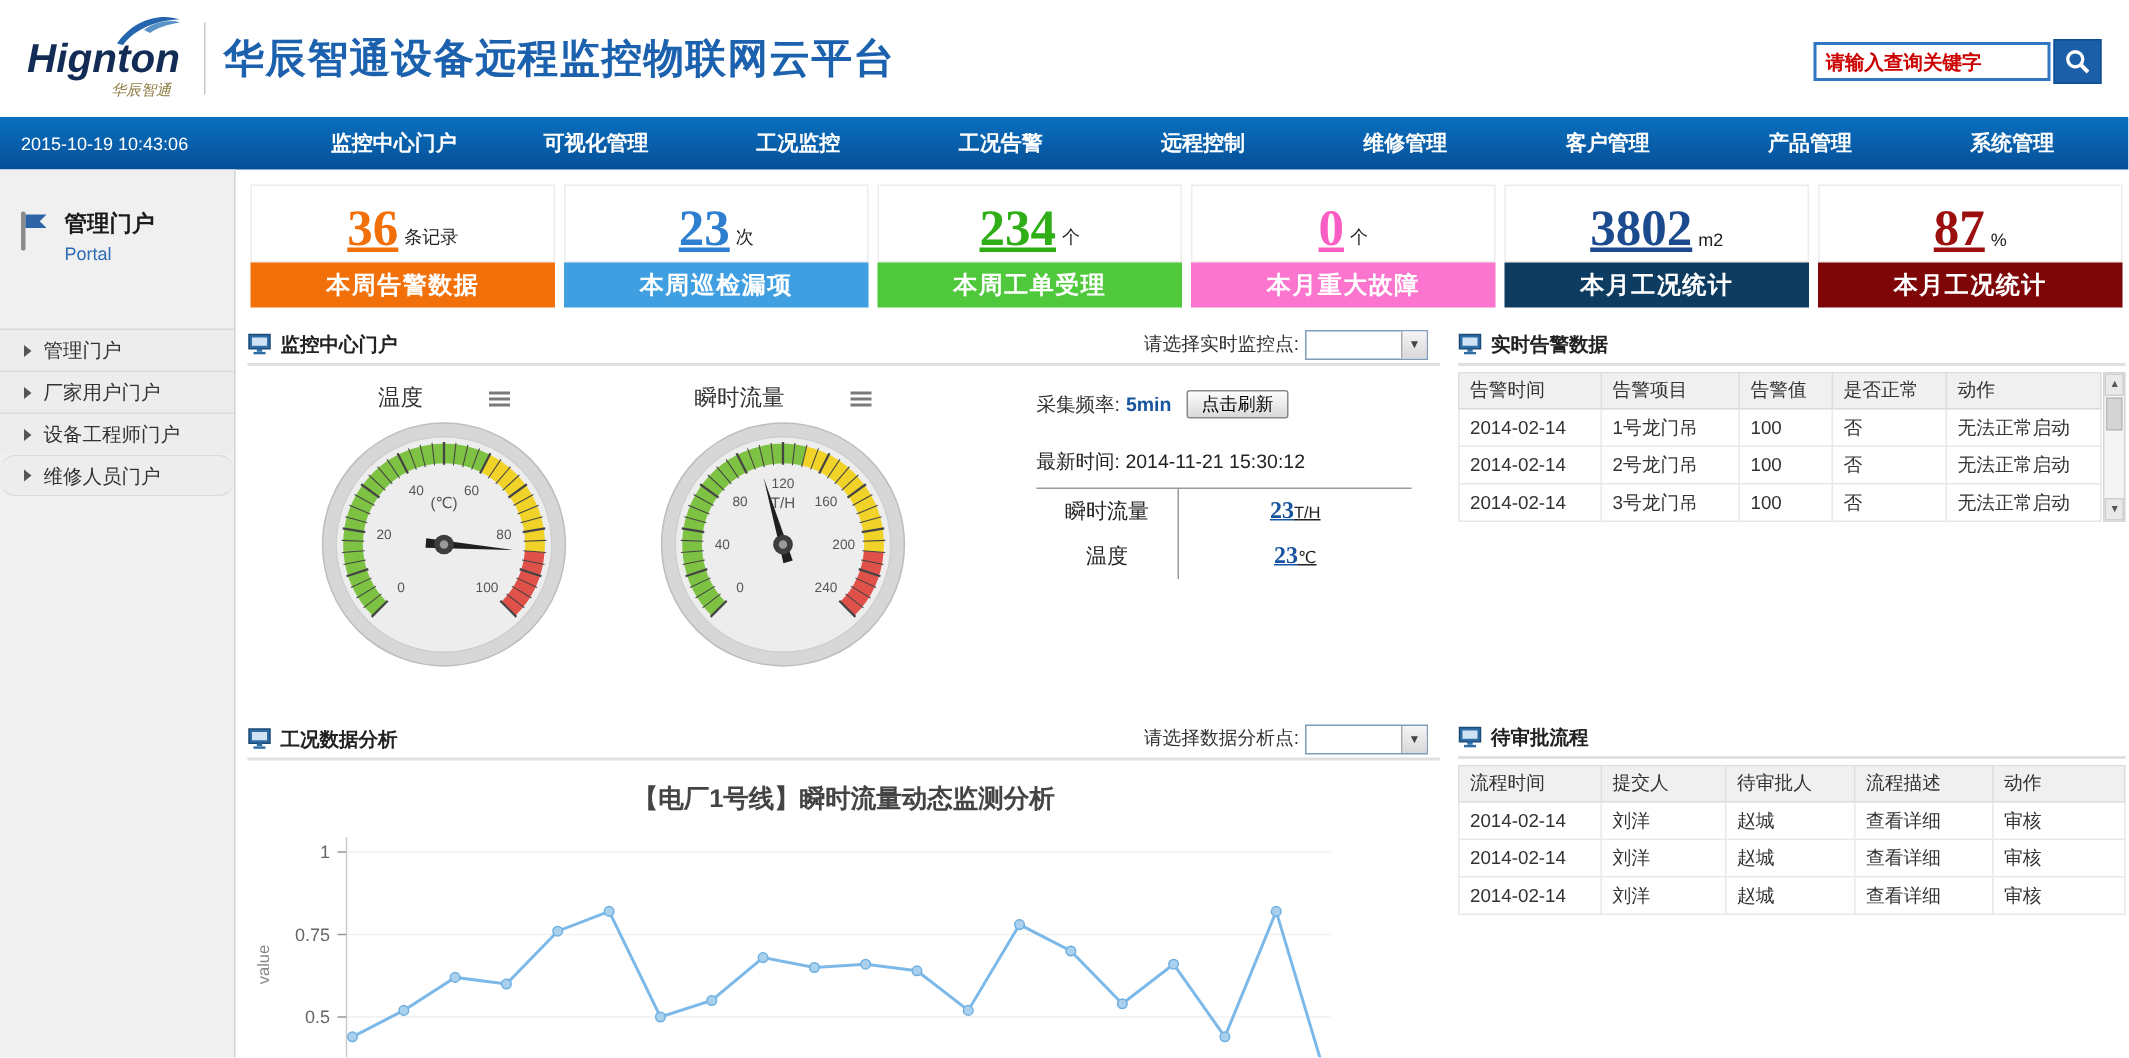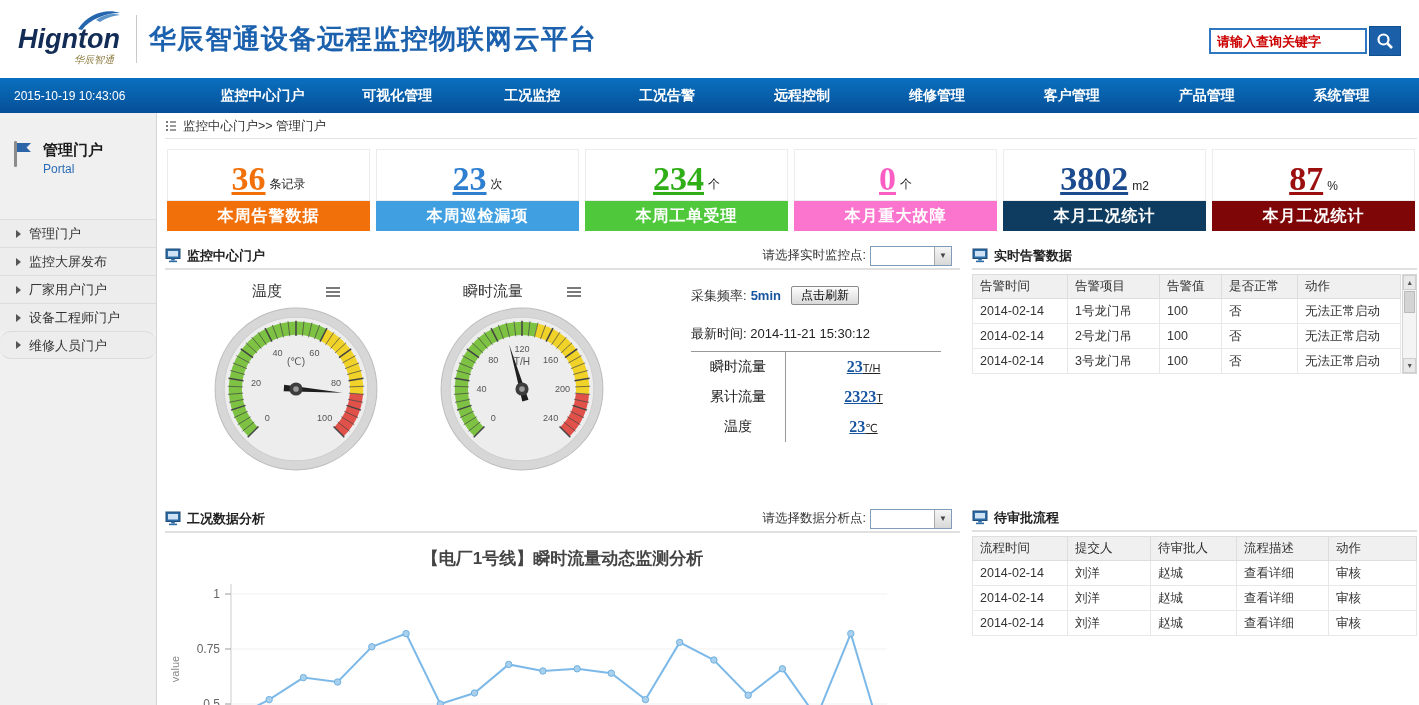--- a/index.html
+++ b/index.html
@@ -149,49 +149,34 @@
         <div class="portal-sub">Portal</div>
       </div>
     </div>
     <ul id="sidebar-items">
         <li>
           <span class="tri"></span>
           <span>管理门户</span>
         </li>
         <li>
           <span class="tri"></span>
-          <span>监控大屏发布</span>
-        </li>
-        <li>
-          <span class="tri"></span>
           <span>厂家用户门户</span>
         </li>
         <li>
           <span class="tri"></span>
           <span>设备工程师门户</span>
         </li>
         <li>
           <span class="tri"></span>
           <span>维修人员门户</span>
         </li>
       </ul>
   </aside>
 
   <main class="main">
-    <div class="breadcrumb">
-      <svg width="12" height="12" viewBox="0 0 12 12">
-        <rect x="1" y="1" width="2" height="2" fill="#7a7a7a"></rect>
-          <rect x="5" y="1" width="6" height="2" fill="#9a9a9a"></rect>
-        <rect x="1" y="5" width="2" height="2" fill="#7a7a7a"></rect>
-          <rect x="5" y="5" width="6" height="2" fill="#9a9a9a"></rect>
-        <rect x="1" y="9" width="2" height="2" fill="#7a7a7a"></rect>
-          <rect x="5" y="9" width="6" height="2" fill="#9a9a9a"></rect>
-      </svg>
-      <span>监控中心门户&gt;&gt; 管理门户</span>
-    </div>
 
     <div class="stats" id="stats">
         <div class="stat">
           <div class="stat-top">
             <span class="stat-value" style="color:#f2700a">36</span>
             <span class="stat-unit">条记录</span>
           </div>
           <div class="stat-bar" style="background:#f2700a">本周告警数据</div>
         </div>
         <div class="stat">
@@ -394,24 +379,20 @@
             <div class="latest-row">
               <span>最新时间:</span>
               <span>2014-11-21 15:30:12</span>
             </div>
             <div class="readings" id="readings">
                 <div class="reading-row">
                   <span class="reading-label">瞬时流量</span>
                   <span class="reading-value"><span class="r-num">23</span><span class="r-unit">T/H</span></span>
                 </div>
                 <div class="reading-row">
-                  <span class="reading-label">累计流量</span>
-                  <span class="reading-value"><span class="r-num">2323</span><span class="r-unit">T</span></span>
-                </div>
-                <div class="reading-row">
                   <span class="reading-label">温度</span>
                   <span class="reading-value"><span class="r-num">23</span><span class="r-unit">℃</span></span>
                 </div>
               </div>
           </div>
         </div>
 
         <div class="section-head">
           <svg width="16" height="15" viewBox="0 0 16 15">
             <rect x="1" y="1" width="14" height="9.5" fill="#2e6ca6" stroke="#1d4a77"></rect>

